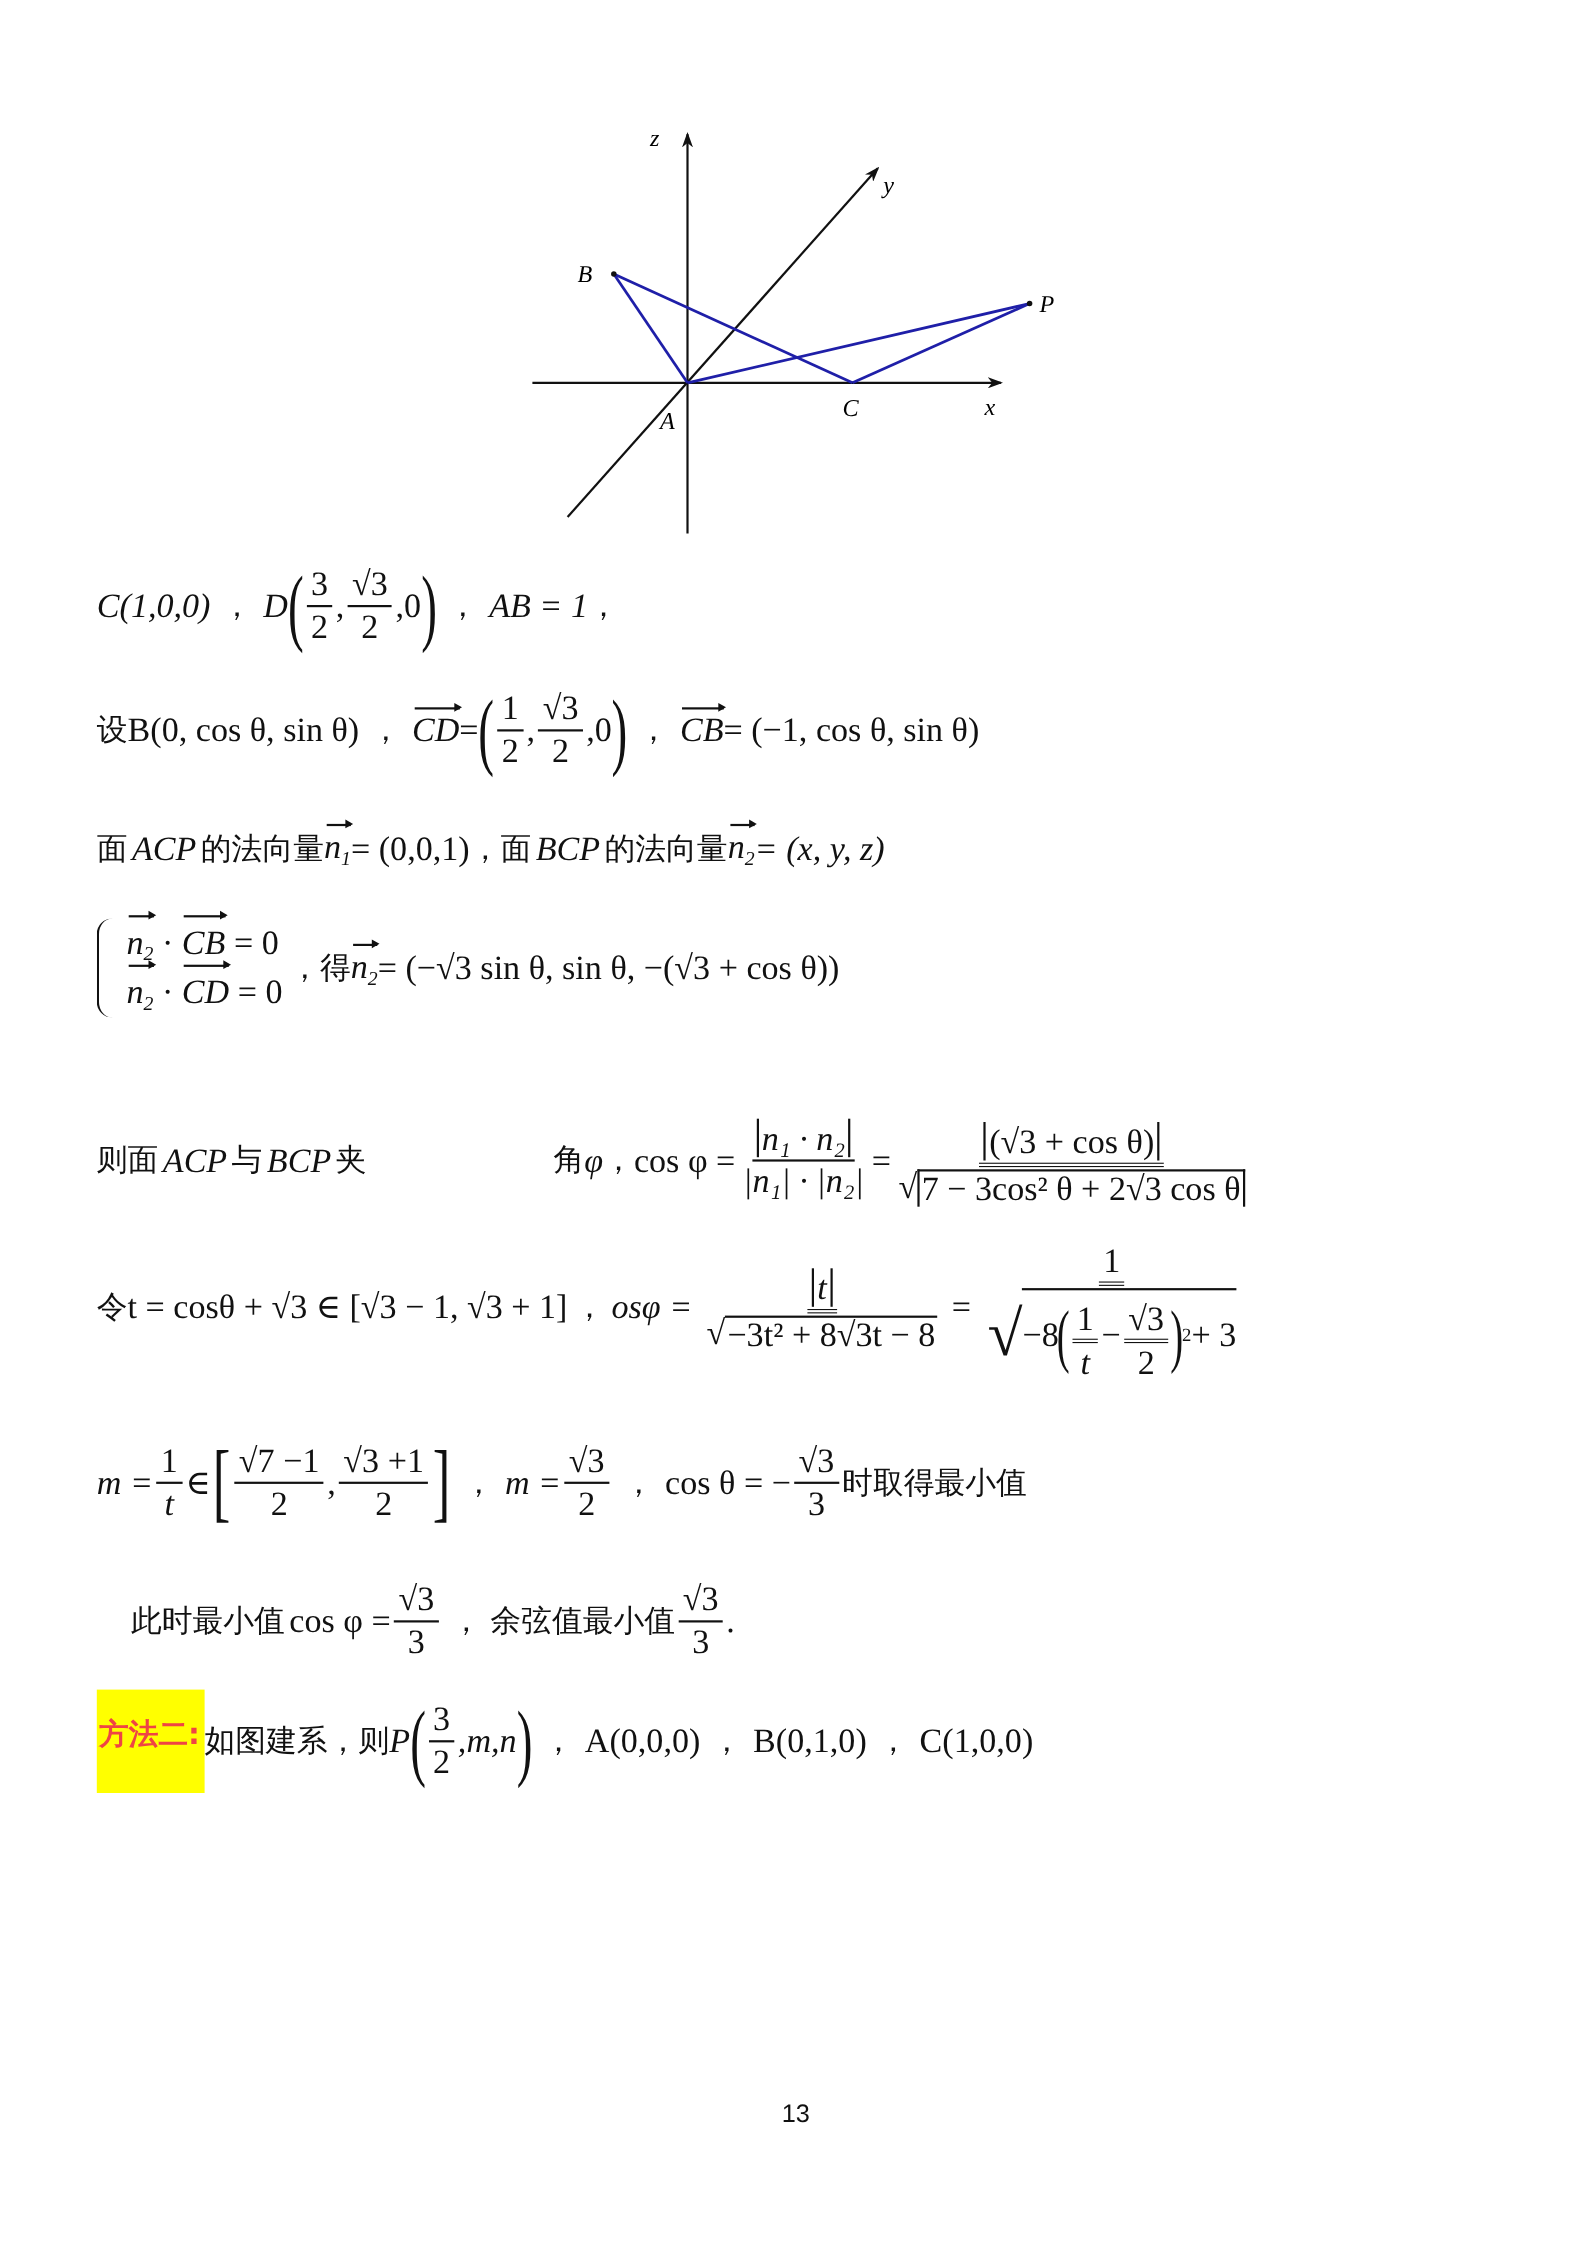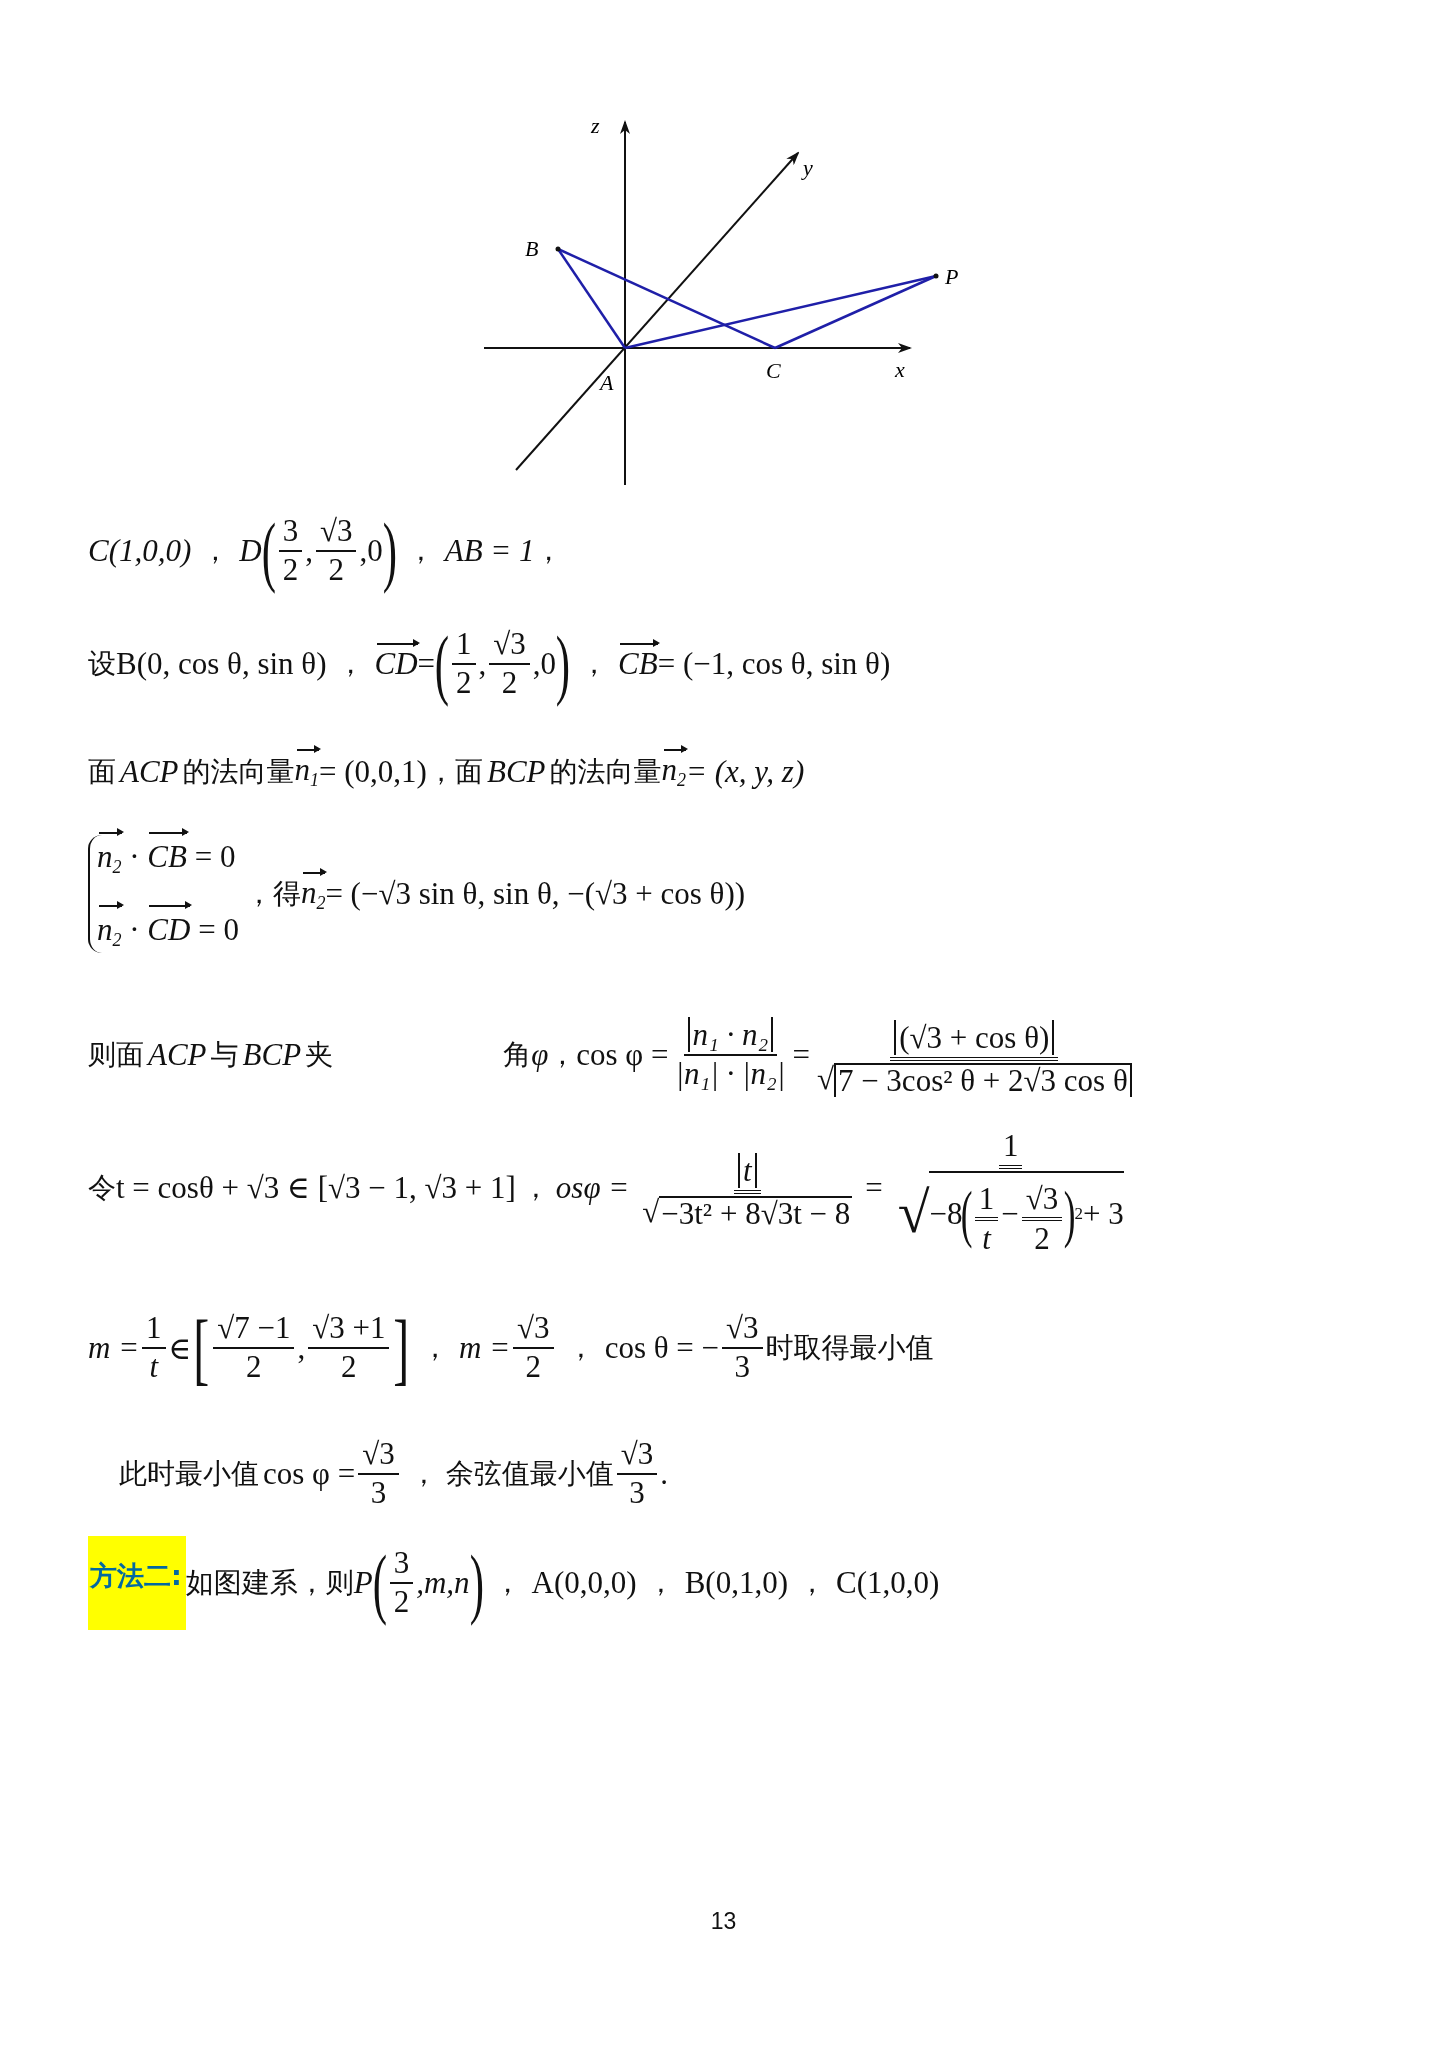--- a/index.html
+++ b/index.html
@@ -16,22 +16,22 @@
   .bracket { font-size: 80px; font-weight: 100; line-height: 1; transform: scaleX(0.6); display: inline-block; margin: 0 -4px; }
   .vec { position: relative; display: inline-block; }
   .vec::before { content: ""; position: absolute; left: 2px; right: 0; top: -3px; border-top: 2px solid #111; }
   .vec::after { content: ""; position: absolute; right: -2px; top: -7px; border-left: 7px solid #111; border-top: 4px solid transparent; border-bottom: 4px solid transparent; }
   sub { font-size: 18px; vertical-align: -6px; }
   sup { font-size: 17px; vertical-align: 12px; }
   .sqrt { display: inline-flex; align-items: stretch; }
   .sqrt .rad { font-size: 1em; }
   .sqrt .radicand { border-top: 2px solid #111; padding: 0 2px; }
   .abs { border-left: 2px solid #111; border-right: 2px solid #111; padding: 0 3px; }
-  .sys { display: inline-flex; flex-direction: column; border-left: 2px solid #111; border-radius: 14px 0 0 14px; padding-left: 7px; line-height: 1.45; gap: 28px; }
-  .highlight { background: #ffff00; color: #0369a1; font-weight: bold; padding: 22px 4px 36px 2px; font-family: "DejaVu Sans", sans-serif; font-size: 27px; }
+  .sys { display: inline-flex; flex-direction: column; border-left: 2px solid #111; border-radius: 14px 0 0 14px; padding-left: 25px; line-height: 1.45; }
+  .highlight { background: #ffff00; color: #ef4444; font-weight: bold; padding: 22px 4px 36px 2px; font-family: "DejaVu Sans", sans-serif; font-size: 27px; }
   .page-number { position: absolute; left: 0; width: 1447px; text-align: center; top: 1908px; font-family: "Liberation Sans", sans-serif; font-size: 23px; }
   svg text { font-family: "Liberation Serif", serif; font-style: italic; font-size: 22px; }
 </style>
 </head>
 <body>
 
 <svg width="1447" height="500" style="position:absolute;left:0;top:100px;" viewBox="0 100 1447 500">
   <defs>
     <marker id="arr" markerWidth="14" markerHeight="10" refX="12" refY="5" orient="auto" markerUnits="userSpaceOnUse">
       <path d="M0,0 L14,5 L0,10 L4,5 Z" fill="#111"></path>

